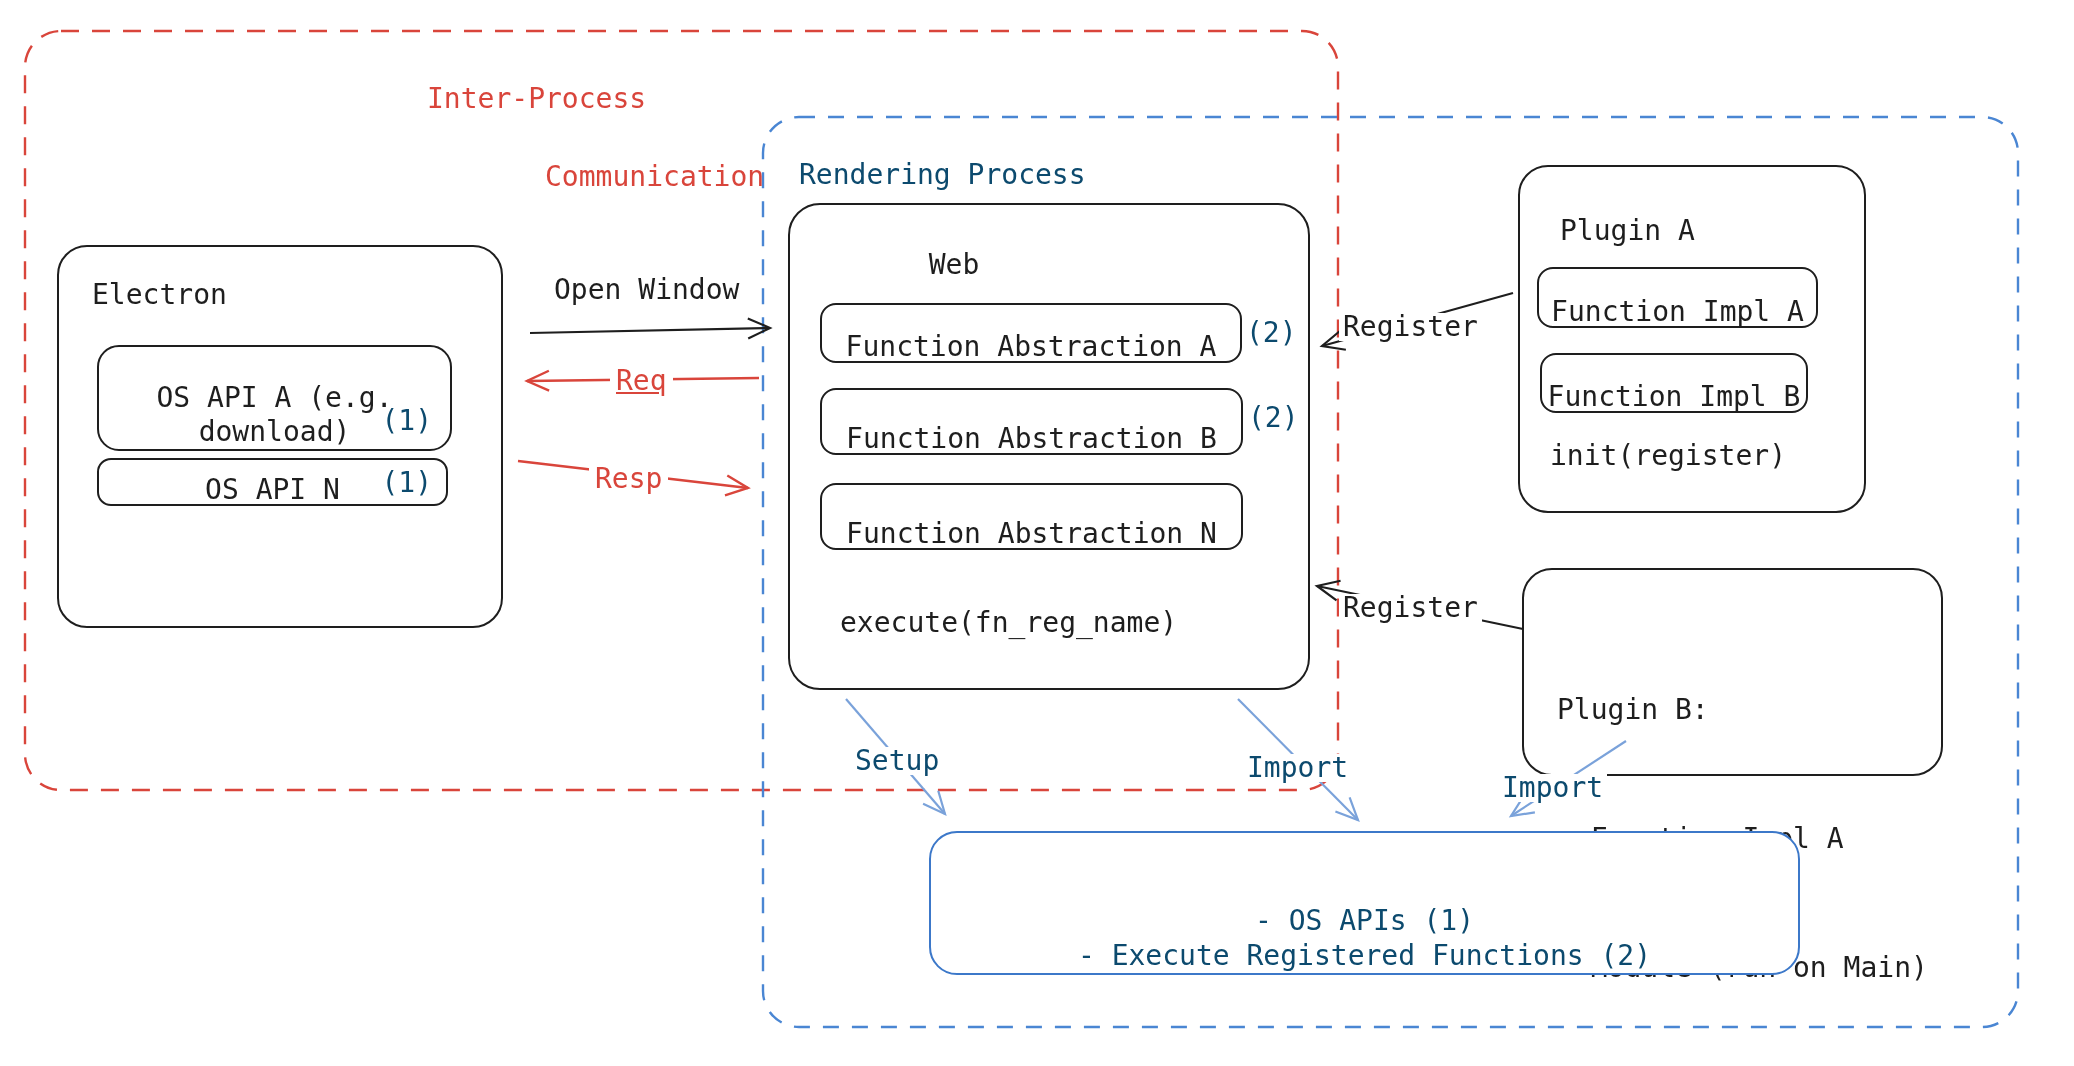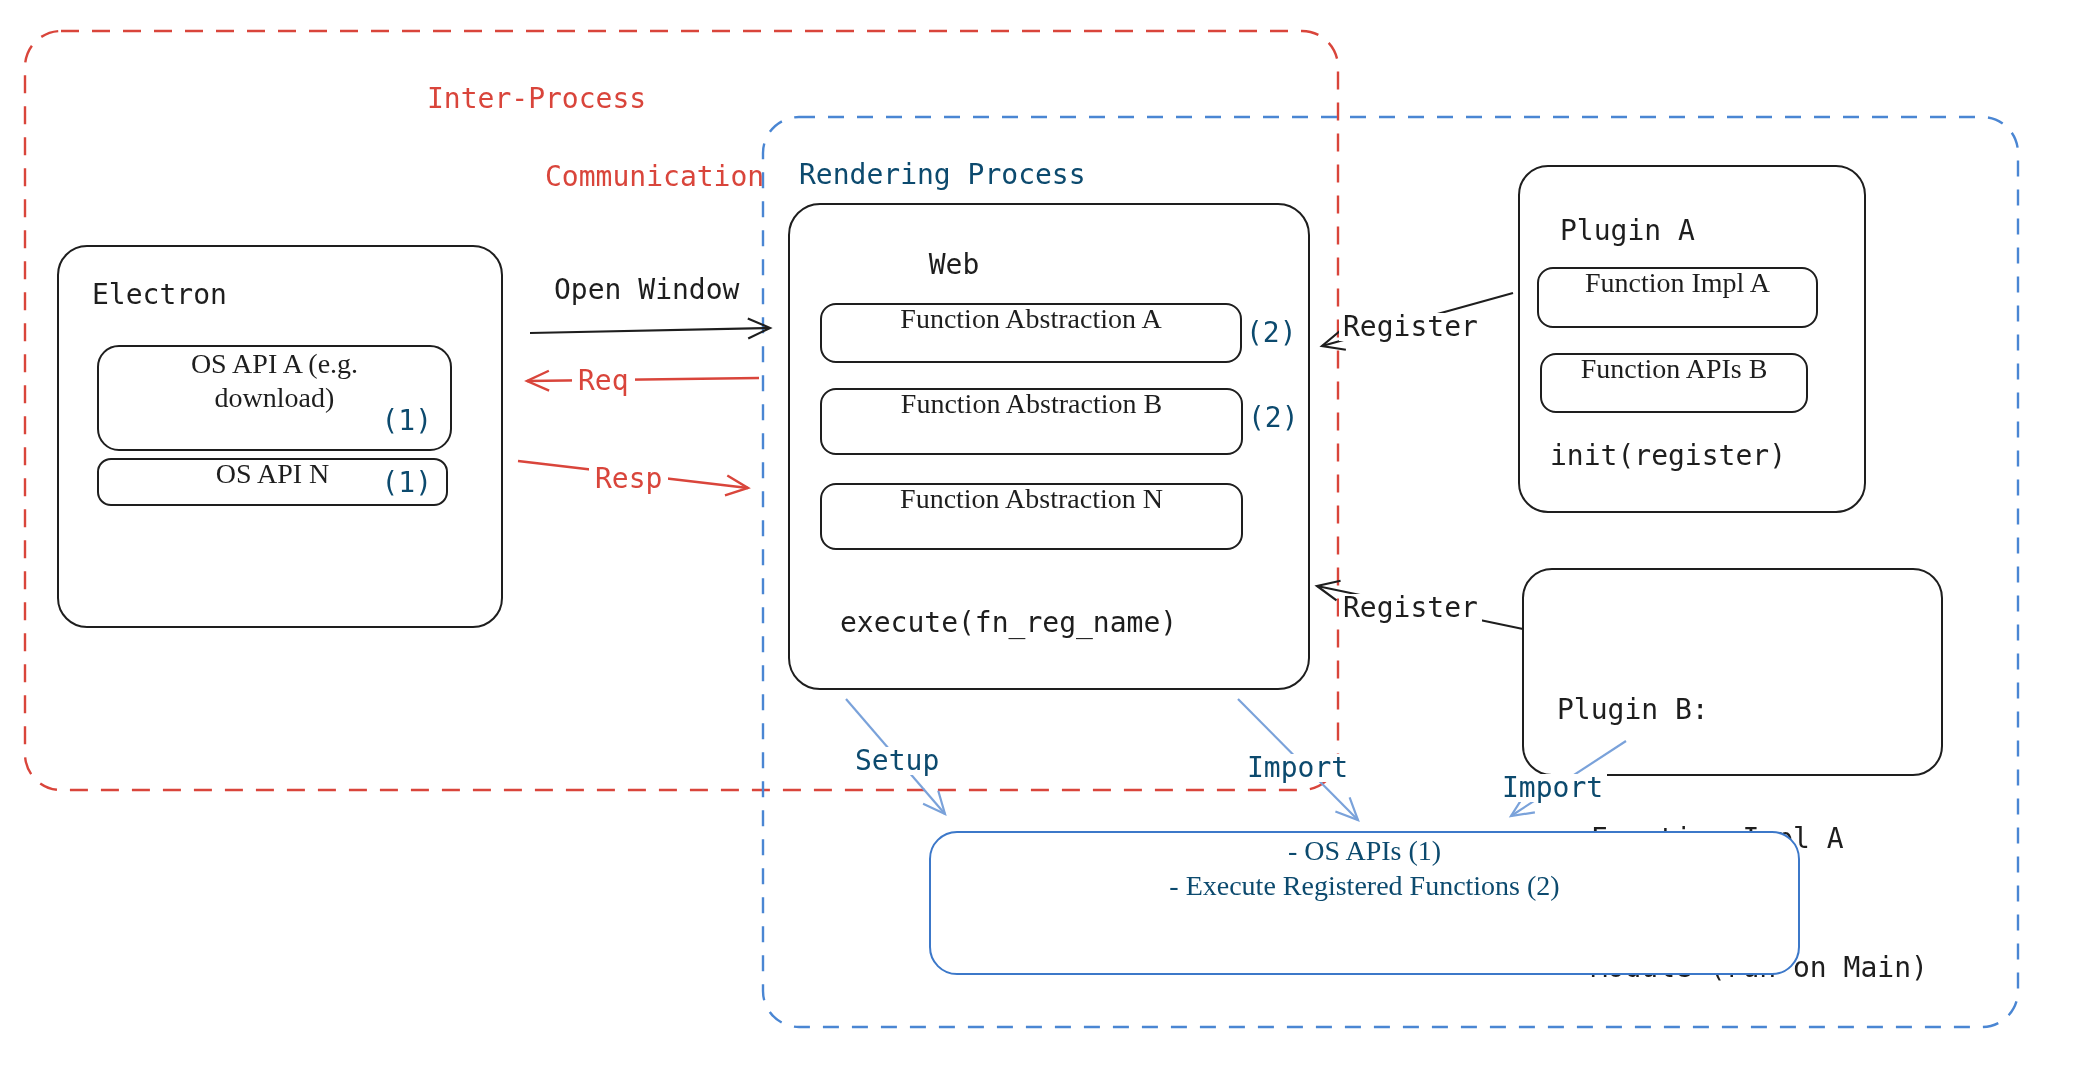--- a/index.html
+++ b/index.html
@@ -9,21 +9,21 @@
     color:#1e1e1e;font-size:28px;line-height:28px;
   }
   .box{
     position:absolute;background:#ffffff;border:2.5px solid #1e1e1e;
     box-sizing:border-box;
   }
   .label{position:absolute;white-space:pre;}
   .blue{color:#0c4a6e;}
   .red{color:#d9453b;}
   .onwhite{background:#ffffff;padding:0 6px;}
-  .center-col{display:flex;flex-direction:column;align-items:center;justify-content:flex-start;height:100%;font-family:Liberation Serif, serif;}
+  .center-col{display:flex;flex-direction:column;align-items:center;justify-content:flex-end;height:100%;}
   svg.layer{position:absolute;left:0;top:0;pointer-events:none;}
 </style>
 </head>
 <body>
 
 <div id="stage">
 
   <svg class="layer" width="2074" height="1066">
 
     <rect x="25" y="31" width="1313" height="759" rx="36" ry="36" fill="none" stroke="#d9453b" stroke-width="2.4" stroke-dasharray="18 13"></rect>
@@ -78,21 +78,21 @@
   <div class="label" style="left:1552px;top:217px;margin-left:8px;">Plugin A</div>
 
   <div class="box" style="left:1537px;top:267px;width:281px;height:61px;border-radius:16px;">
     <div class="center-col">
       <span>Function Impl A</span>
     </div>
   </div>
 
   <div class="box" style="left:1540px;top:353px;width:268px;height:60px;border-radius:16px;">
     <div class="center-col">
-      <span>Function APIs B</span>
+      <span>Function Impl B</span>
     </div>
   </div>
 
   <div class="label" style="left:1550px;top:442px;">init(register)</div>
 
   <div class="box" style="left:1522px;top:568px;width:421px;height:208px;border-radius:30px;">
     <div style="position:absolute;left:33px;top:32px;line-height:43px;white-space:pre;">
       <div>Plugin B:</div>
       <div>- Function Impl A</div>
       <div>- Module (run on Main)</div>
@@ -136,21 +136,21 @@
     <line x1="1626" y1="741" x2="1511" y2="816" stroke="#7aa2da" stroke-width="2.2" marker-end="url(#mk-blue)"></line>
   </svg>
 
   <div class="label red" style="left:427px;top:79px;line-height:39px;"><span>Inter-Process</span><br>
        <span>Communication</span></div>
 
   <div class="label blue" style="left:799px;top:161px;">Rendering Process</div>
 
   <div class="label onwhite" style="left:548px;top:276px;">Open Window</div>
 
-  <div class="label red onwhite" style="left:572px;top:367px;">Req</div>
+  <div class="label red onwhite" style="left:610px;top:367px;text-decoration:underline;">Req</div>
 
   <div class="label red onwhite" style="left:589px;top:465px;">Resp</div>
 
   <div class="label onwhite" style="left:1339px;top:313px;padding:0 4px;">Register</div>
 
   <div class="label onwhite" style="left:1339px;top:594px;padding:0 4px;">Register</div>
 
   <div class="label blue onwhite" style="left:851px;top:747px;padding:0 4px;">Setup</div>
 
   <div class="label blue onwhite" style="left:1243px;top:754px;padding:0 4px;">Import</div>

